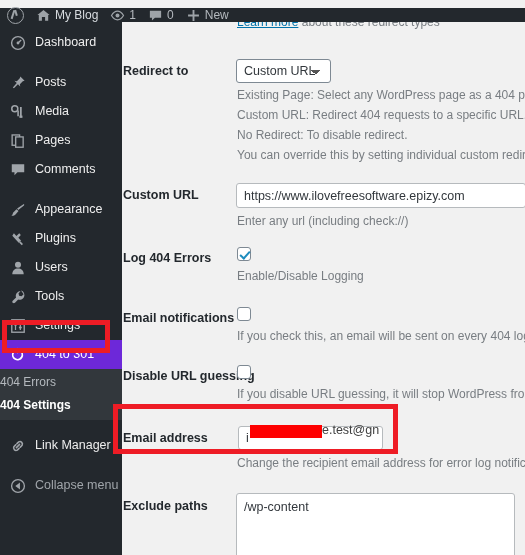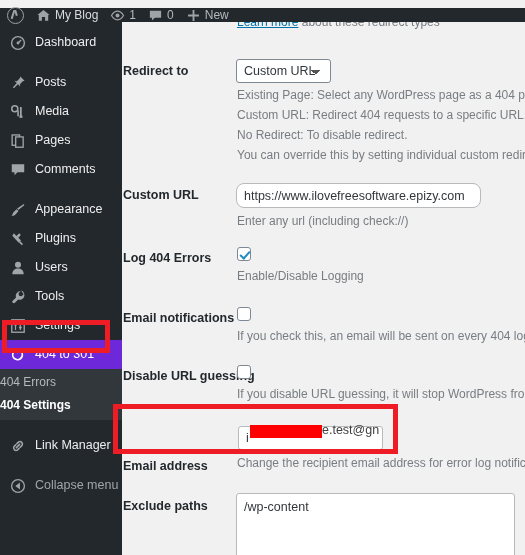--- a/index.html
+++ b/index.html
@@ -201,22 +201,21 @@
     color: #32373c;
     background: #ffffff;
     border: 1px solid #b6babd;
     border-radius: 3px;
     padding: 0 7px;
     box-sizing: border-box;
     height: 25px;
   }
   #custom-url-input {
     left: 126px;
-    width: 245px;
-    border-radius: 8px;
+    width: 290px;
   }
   #email-input {
     left: 128px;
     width: 145px;
     height: 24px;
   }
 
   .checkbox {
     position: absolute;
     left: 127px;
@@ -519,21 +518,21 @@
       <div class="desc" style="top:22px;">If you check this, an email will be sent on every 404 log on the</div>
     </div>
 
     <div class="row" style="top:343px;">
       <div class="field-label" style="top:4px;">Disable URL guessing</div>
       <div class="checkbox" style="top:0px;"></div>
       <div class="desc" style="top:22px;">If you disable URL guessing, it will stop WordPress from autocc</div>
     </div>
 
     <div class="row" style="top:398px;">
-      <div class="field-label" style="top:11px;margin-top:28px;">Email address</div>
+      <div class="field-label" style="top:11px;">Email address</div>
       <input id="email-input" class="wp-text" type="text" style="top: 6px;" value="i">
       <div class="desc" style="top:36px;">Change the recipient email address for error log notifications.</div>
     </div>
 
     <div class="row" style="top:465px;">
       <div class="field-label" style="top:12px;">Exclude paths</div>
       <textarea class="wp-textarea" style="top: 6px;">/wp-content</textarea>
     </div>
 
   </div>

